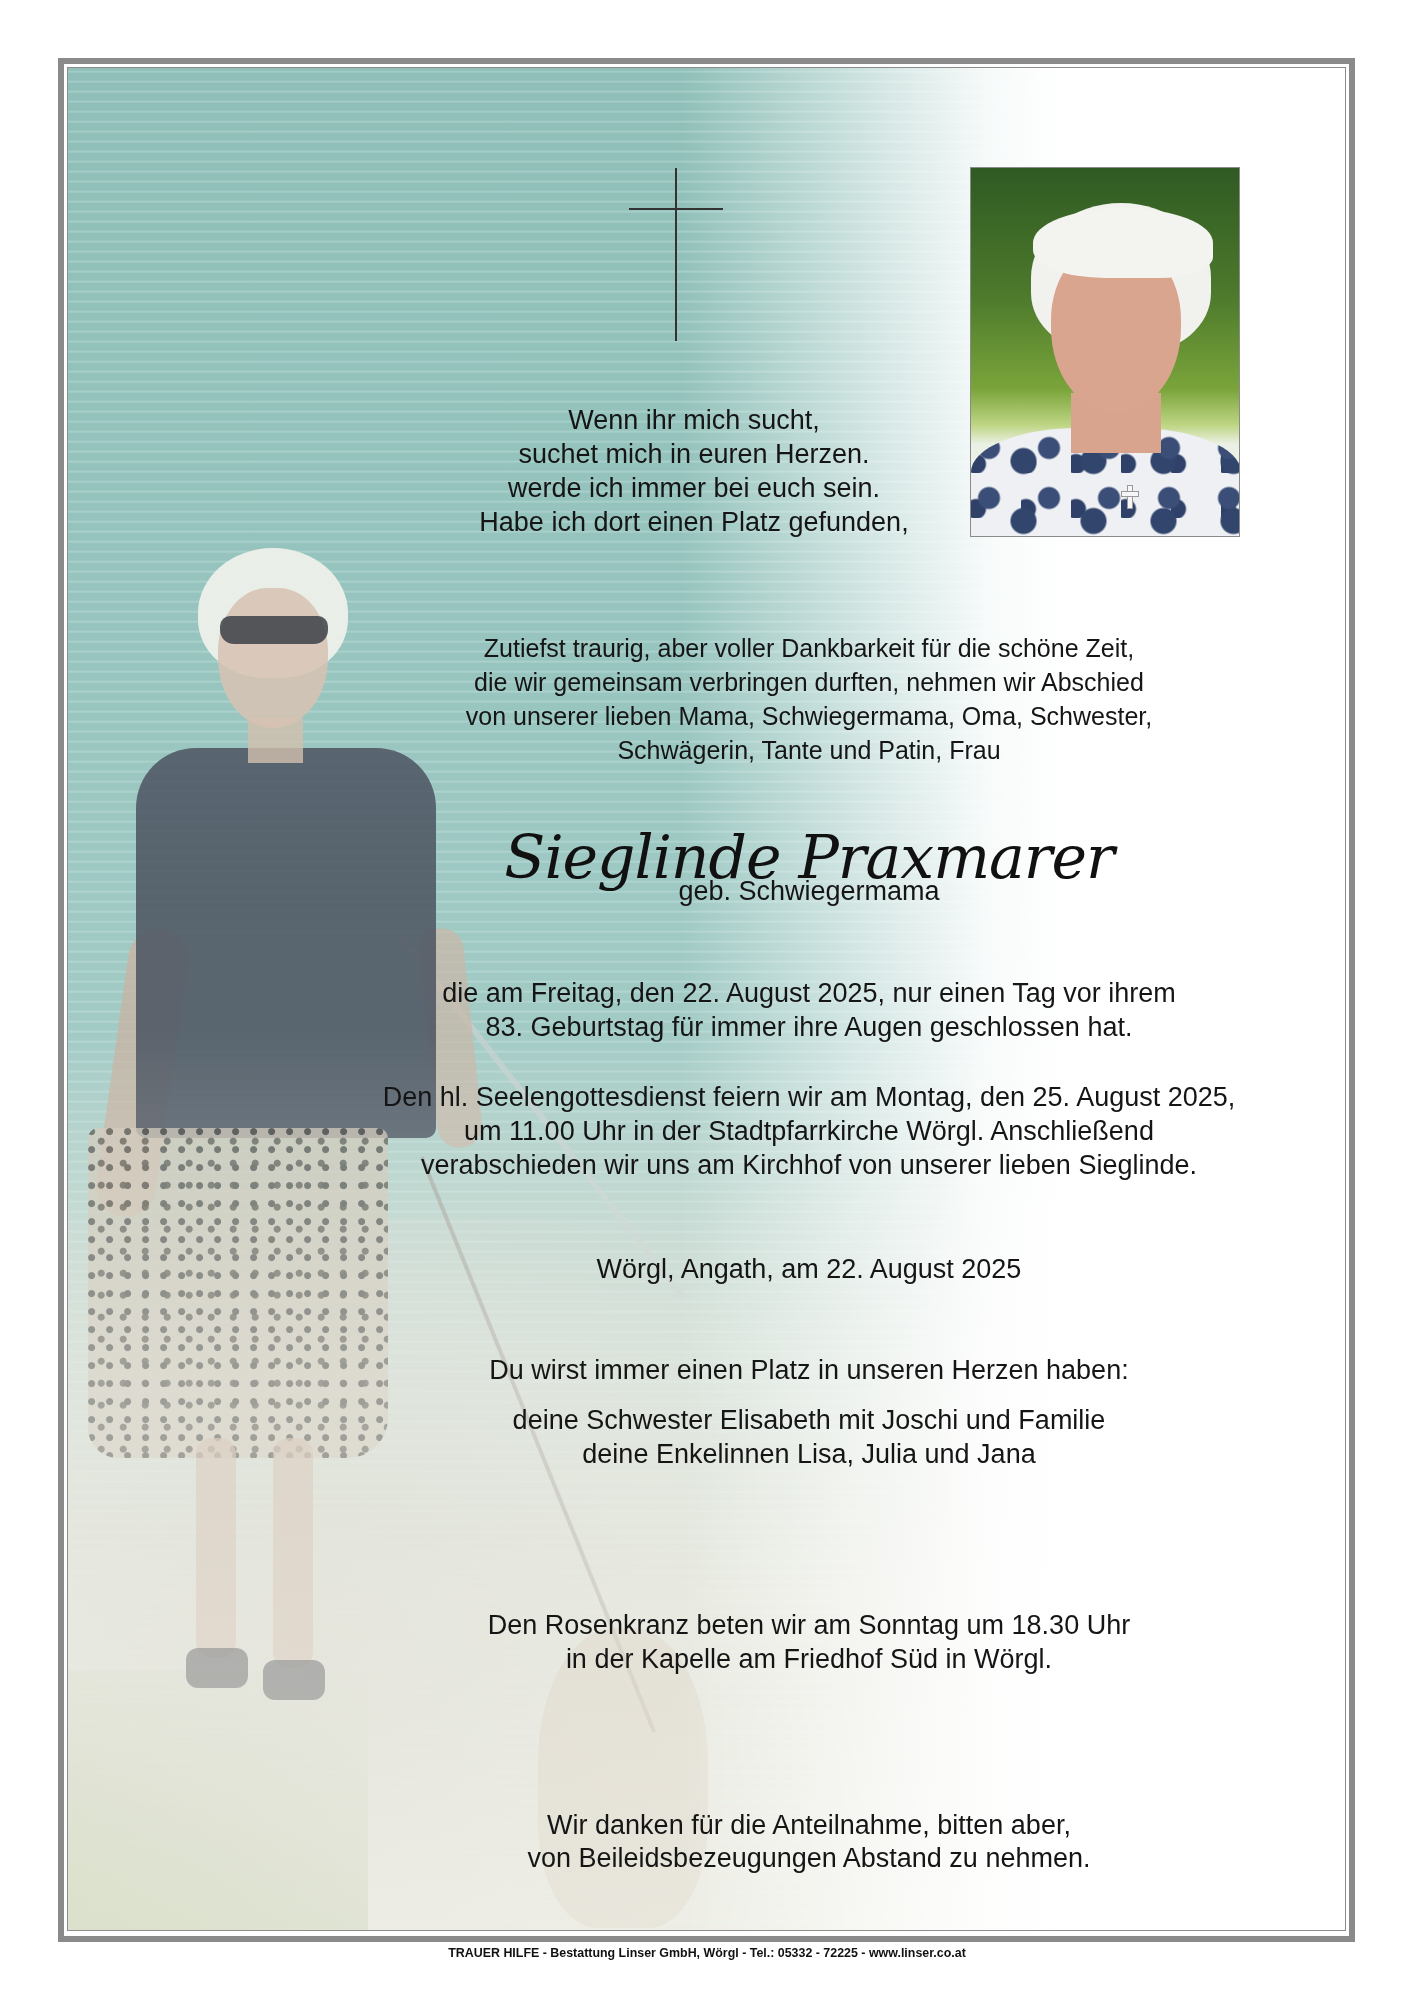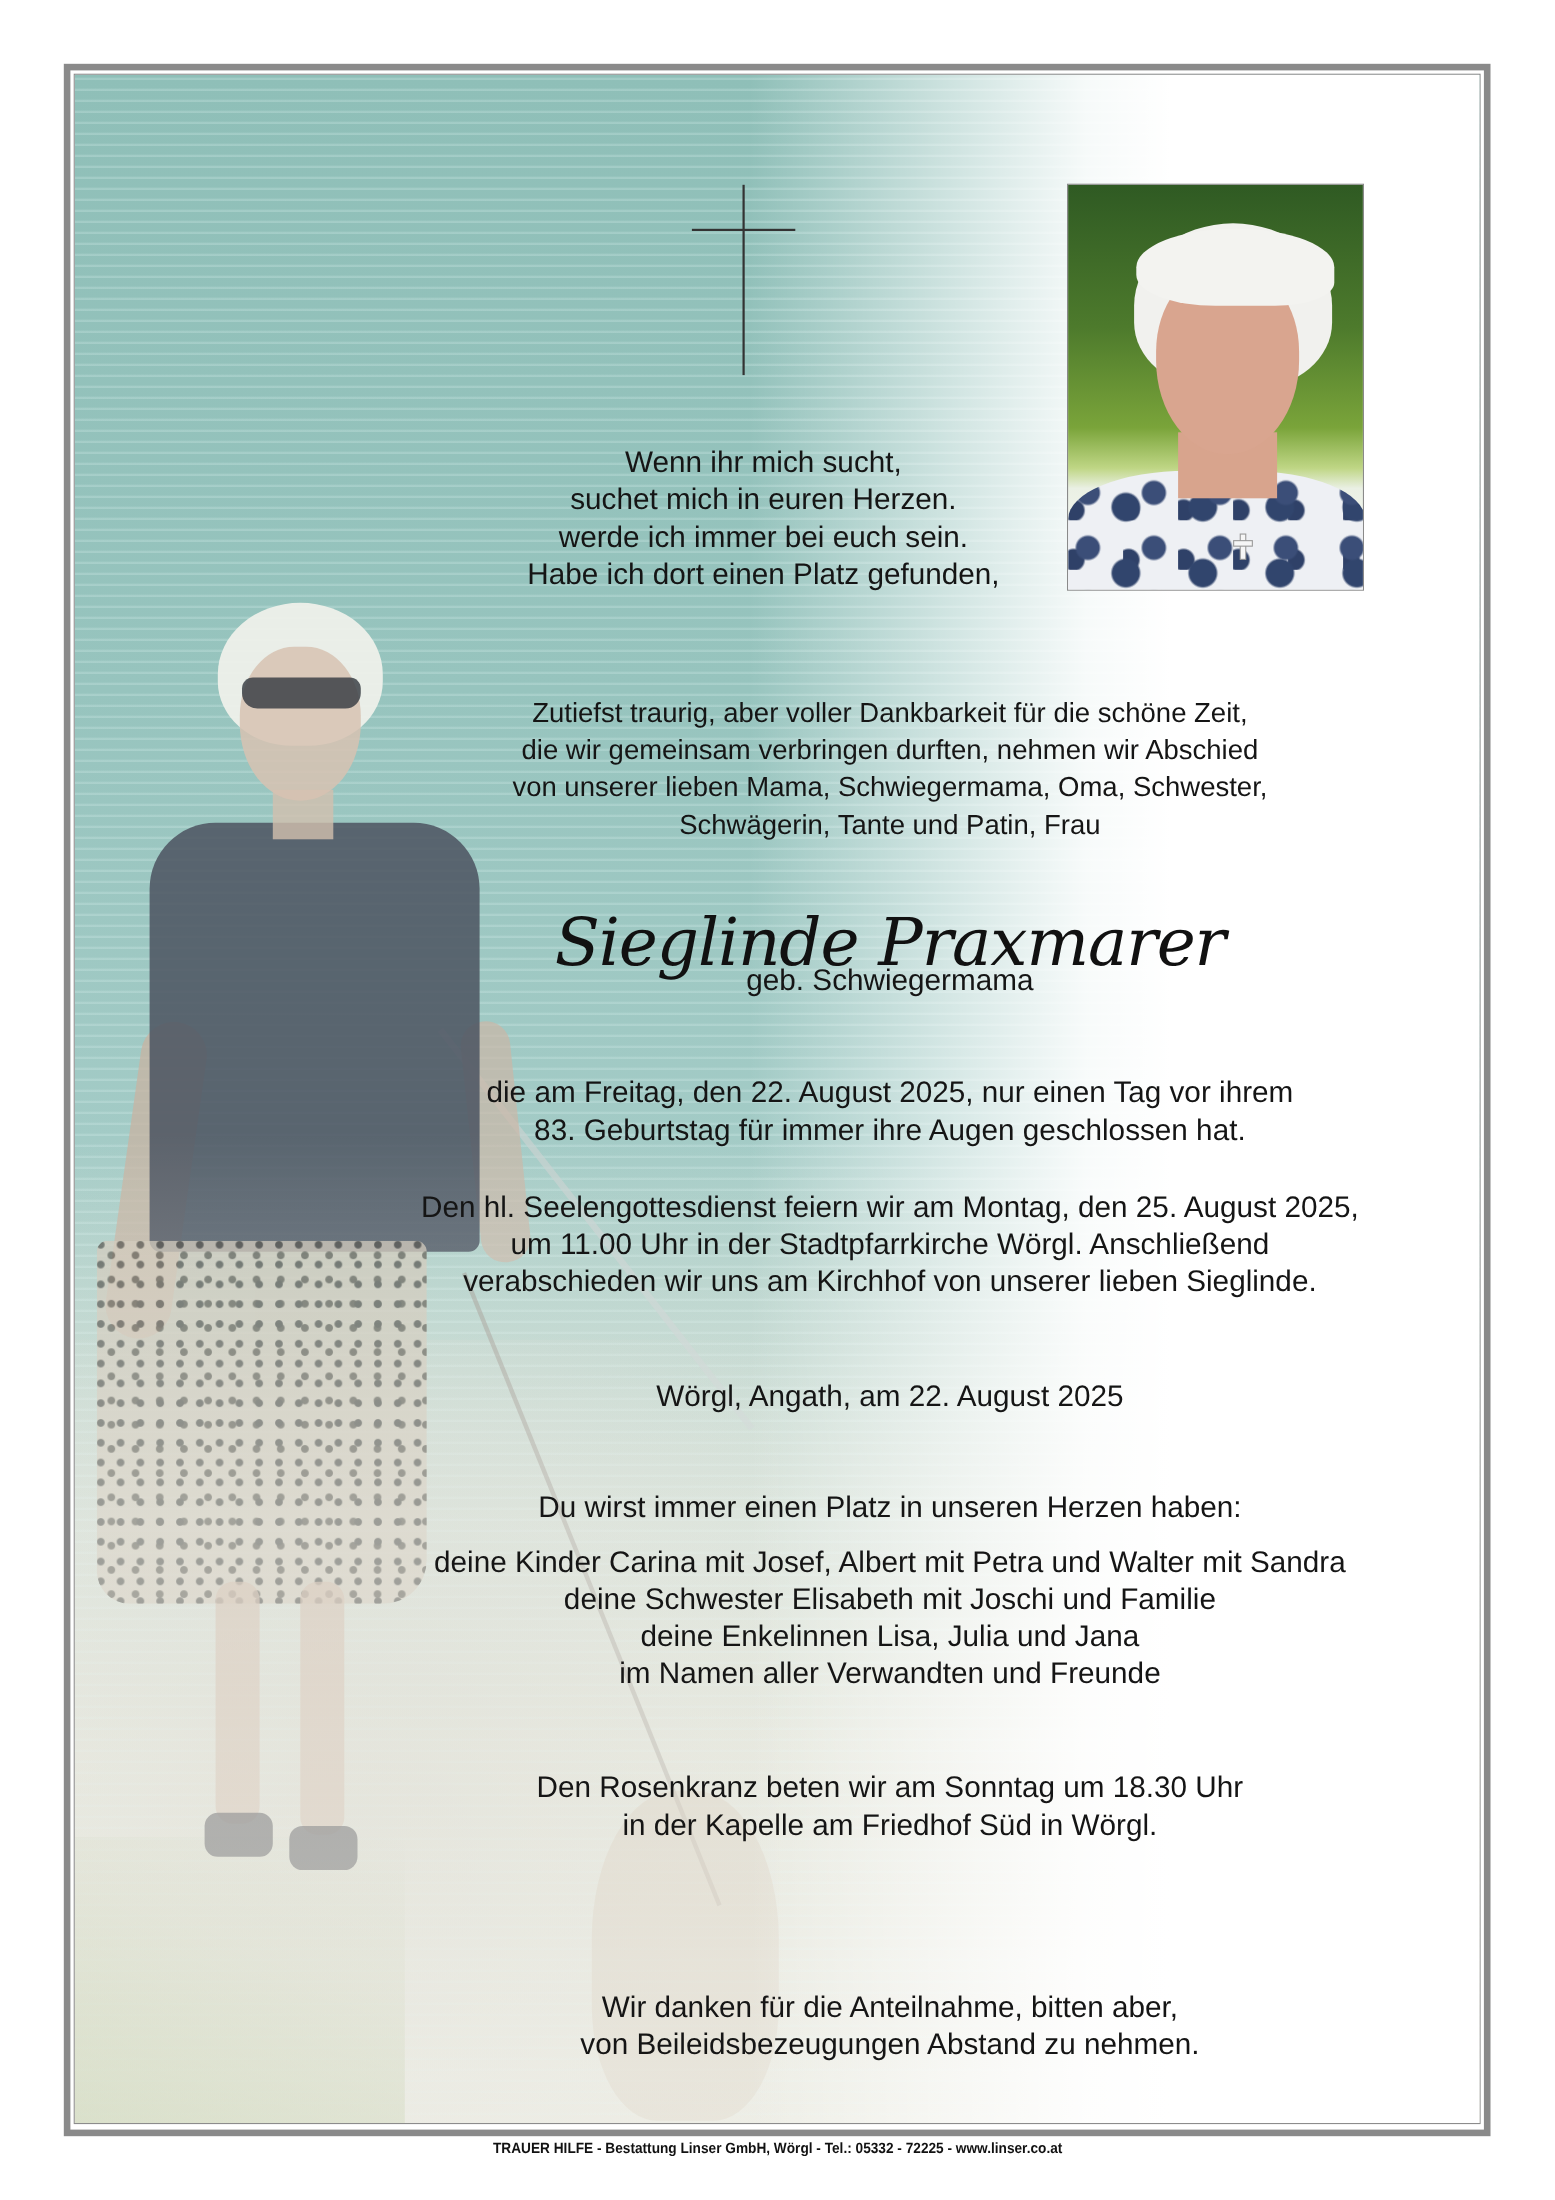--- a/index.html
+++ b/index.html
@@ -190,24 +190,22 @@
 
 <div class="block place">
   <span class="line">Wörgl, Angath, am 22. August 2025</span>
 </div>
 
 <div class="block heart">
   <span class="line">Du wirst immer einen Platz in unseren Herzen haben:</span>
 </div>
 
 <div class="block family">
-  <span class="line">deine Kinder Carina mit Josef, Albert mit Petra und Walter mit Sandra</span>
   <span class="line">deine Schwester Elisabeth mit Joschi und Familie</span>
   <span class="line">deine Enkelinnen Lisa, Julia und Jana</span>
-  <span class="line">im Namen aller Verwandten und Freunde</span>
 </div>
 
 <div class="block rosary">
   <span class="line">Den Rosenkranz beten wir am Sonntag um 18.30 Uhr</span>
   <span class="line">in der Kapelle am Friedhof Süd in Wörgl.</span>
 </div>
 
 <div class="block thanks">
   <span class="line">Wir danken für die Anteilnahme, bitten aber,</span>
   <span class="line">von Beileidsbezeugungen Abstand zu nehmen.</span>

